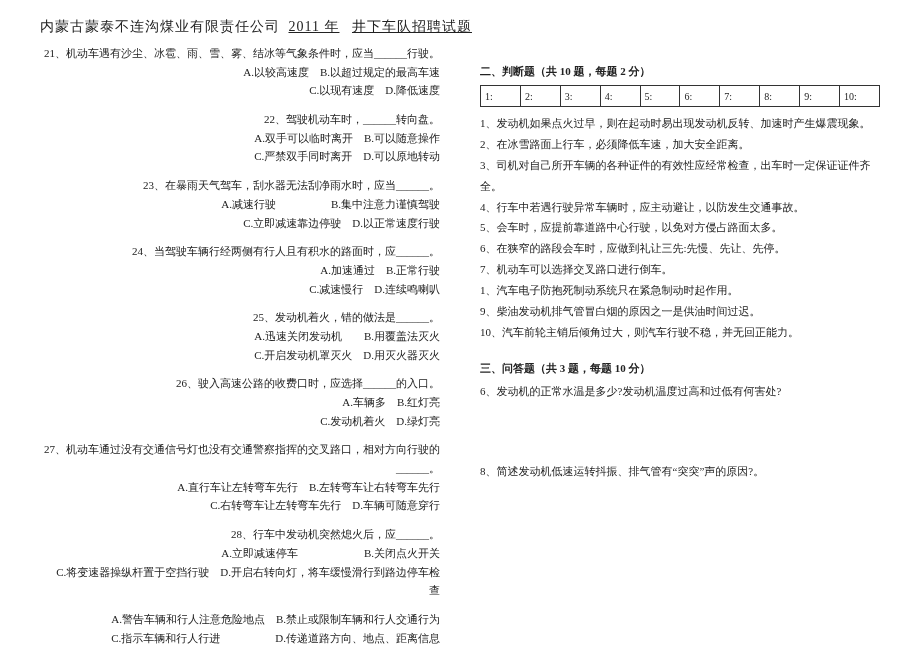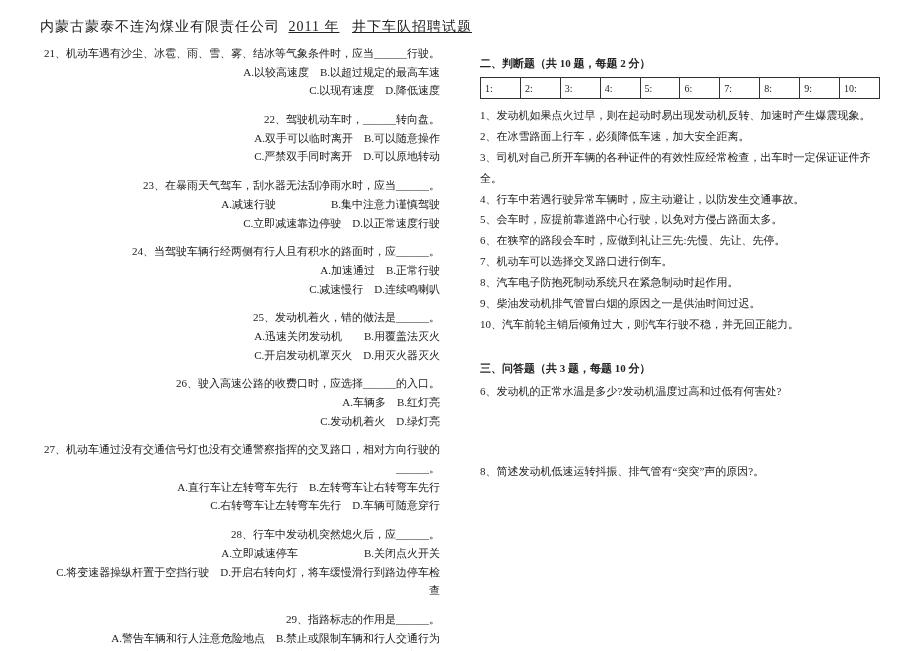--- a/index.html
+++ b/index.html
@@ -41,21 +41,21 @@
   }
   .q .stem {
     display: block;
   }
   .q .opts {
     padding-left: 14px;
     white-space: pre-wrap;
   }
   .section-head {
     font-weight: bold;
-    margin-top: 12px;
+    margin-top: 20px;
     margin-bottom: 6px;
   }
   table.tf {
     border-collapse: collapse;
     width: 100%;
     margin-bottom: 6px;
   }
   table.tf td {
     border: 1px solid #333;
     height: 18px;
@@ -128,21 +128,20 @@
 C.右转弯车让左转弯车先行　D.车辆可随意穿行</div>
       </div>
 
       <div class="q">
         <span class="stem">28、行车中发动机突然熄火后，应______。</span>
         <div class="opts">A.立即减速停车　　　　　　B.关闭点火开关
 C.将变速器操纵杆置于空挡行驶　D.开启右转向灯，将车缓慢滑行到路边停车检查</div>
       </div>
 
       <div class="q">
-        <span class="stem">29、指路标志的作用是______。</span>
         <div class="opts">A.警告车辆和行人注意危险地点　B.禁止或限制车辆和行人交通行为
 C.指示车辆和行人行进　　　　　D.传递道路方向、地点、距离信息</div>
       </div>
 
     </div>
 
     <div class="col">
 
       <div class="section-head">二、判断题（共 10 题，每题 2 分）</div>
 
@@ -164,26 +163,26 @@
         </table>
 
       <div class="tf-list">
         <div>1、发动机如果点火过早，则在起动时易出现发动机反转、加速时产生爆震现象。</div>
         <div>2、在冰雪路面上行车，必须降低车速，加大安全距离。</div>
         <div>3、司机对自己所开车辆的各种证件的有效性应经常检查，出车时一定保证证件齐全。</div>
         <div>4、行车中若遇行驶异常车辆时，应主动避让，以防发生交通事故。</div>
         <div>5、会车时，应提前靠道路中心行驶，以免对方侵占路面太多。</div>
         <div>6、在狭窄的路段会车时，应做到礼让三先:先慢、先让、先停。</div>
         <div>7、机动车可以选择交叉路口进行倒车。</div>
-        <div>8、汽车电子防抱死制动系统只在紧急制动时起作用。</div>
+        <div>1、汽车电子防抱死制动系统只在紧急制动时起作用。</div>
         <div>9、柴油发动机排气管冒白烟的原因之一是供油时间过迟。</div>
         <div>10、汽车前轮主销后倾角过大，则汽车行驶不稳，并无回正能力。</div>
       </div>
 
-      <div class="section-head" style="margin-top:26px">三、问答题（共 3 题，每题 10 分）</div>
+      <div class="section-head" style="margin-top:18px">三、问答题（共 3 题，每题 10 分）</div>
 
       <div class="essay-list">
         <div class="eq">6、发动机的正常水温是多少?发动机温度过高和过低有何害处?</div>
         <div class="eq">8、简述发动机低速运转抖振、排气管有“突突”声的原因?。</div>
       </div>
 
     </div>
   </div>
 
 </div>

